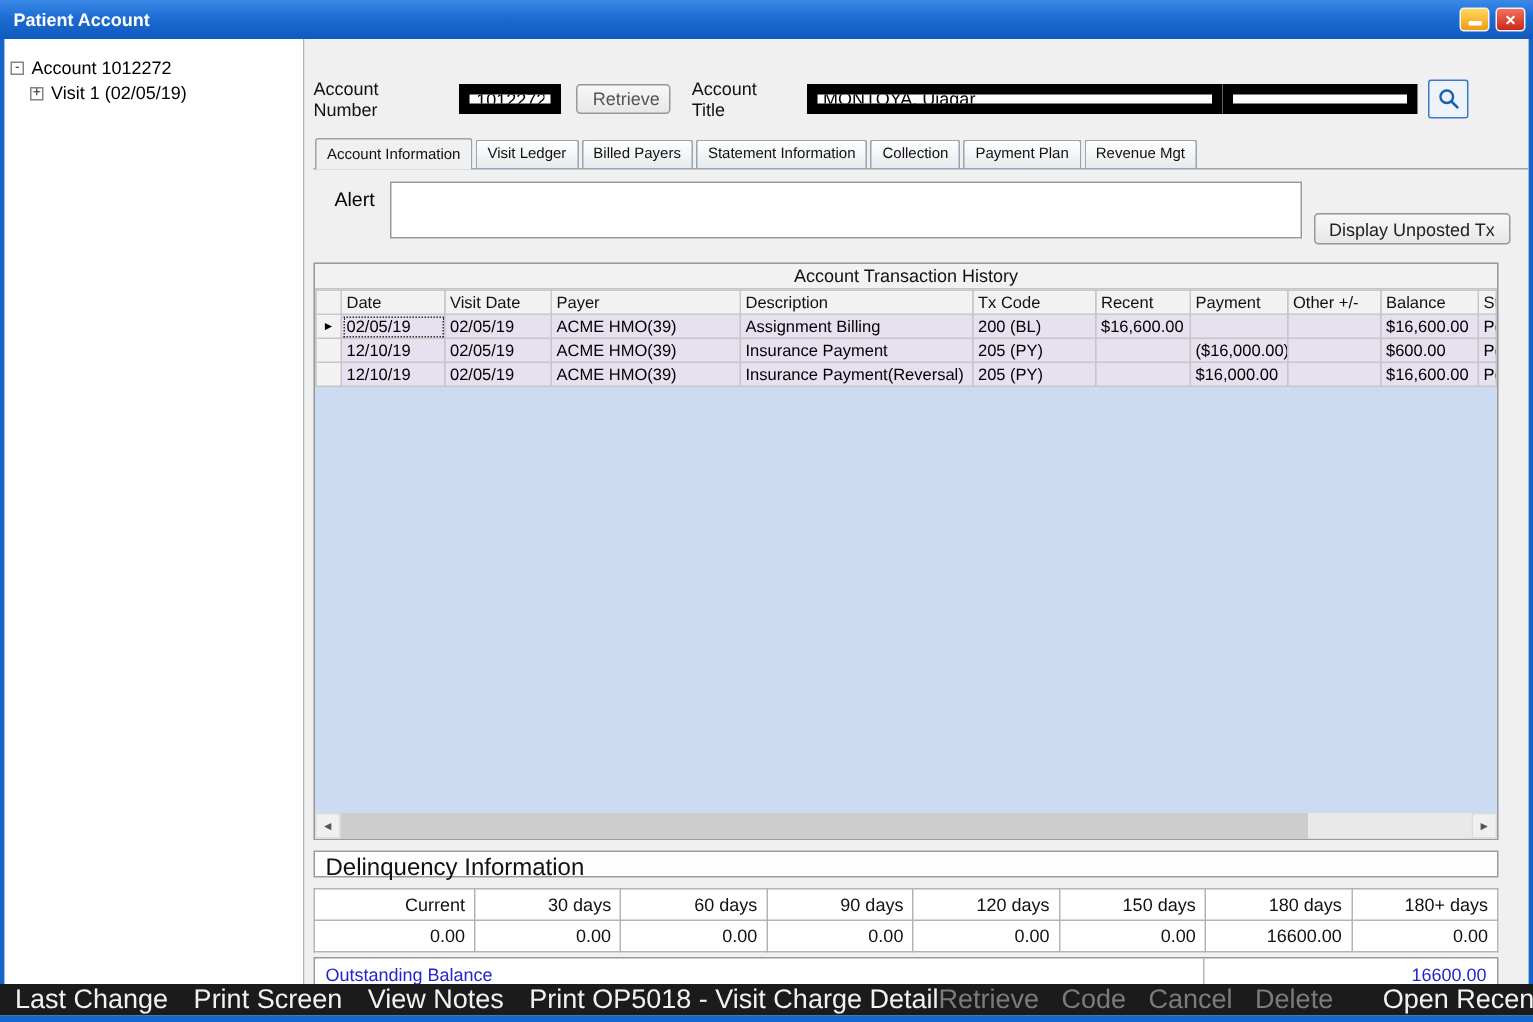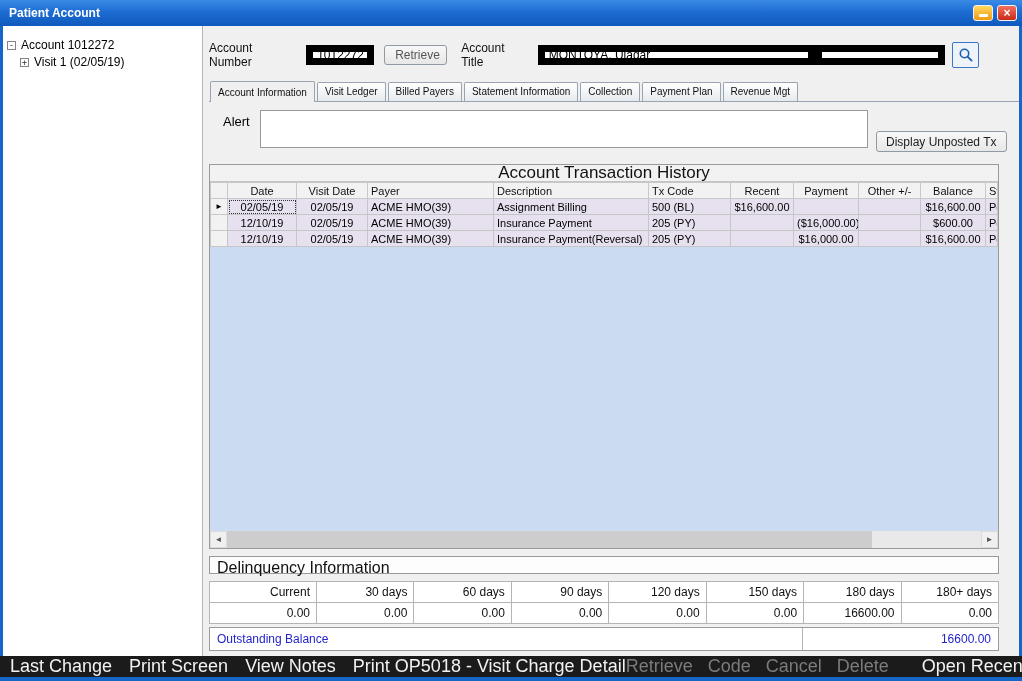--- a/index.html
+++ b/index.html
@@ -23,21 +23,21 @@
   .bottom-edge { height:4px; background:#1566c8; flex:0 0 auto; }
 
   
   .tree { width:200px; background:#fff; border-right:1px solid #aeb6bd; padding:12px 4px 4px 4px; flex:0 0 auto; }
   .tree-item { display:flex; align-items:center; gap:5px; font-size:12px; color:#000; margin-bottom:3px; }
   .tree-item.child { padding-left:13px; }
   .expander { width:9px; height:9px; border:1px solid #848484; background:#fff; font-size:9px; line-height:7px;
               display:flex; align-items:center; justify-content:center; color:#333; flex:0 0 auto; font-family:"DejaVu Sans Mono", monospace; }
 
   
-  .main { flex:1 1 auto; background:#f0f0f0; padding:1px 0 0 6px; overflow:hidden; }
+  .main { flex:1 1 auto; background:#f0f0f0; padding:12px 0 0 6px; overflow:hidden; }
 
   .acct-row { display:flex; align-items:center; margin-top:14px; font-size:12px; color:#111; padding-right:0; }
   .acct-row label { margin-right:8px; }
   .input { border:7px solid #000000; background:#fff; height:20px; font-size:12px; padding:1px 4px;
            font-family:"Liberation Sans", sans-serif; }
   .in-acctnum { width:68px; margin-right:10px; }
   .btn { background:linear-gradient(#f8f8f8,#e7e7e7); border:1px solid #919aa3; border-radius:3px;
          font-size:12px; color:#555; padding:2px 10px; height:20px; font-family:"Liberation Sans", sans-serif; }
   .btn-retrieve { margin-right:14px; width:63px; }
   .in-accttitle { width:278px; }
@@ -54,29 +54,29 @@
 
   
   .alert-row { display:flex; margin-top:8px; height:46px; }
   .alert-label { font-size:13px; margin:4px 10px 0 14px; }
   .alert-box { width:608px; height:38px; border:1px solid #999; background:#fff; resize:none;
                font-family:"Liberation Sans", sans-serif; font-size:12px; padding:2px 4px; }
   .btn-unposted { margin-left:8px; margin-top:21px; height:21px; width:131px; padding:2px 6px; color:#222; }
 
   
   .txn-wrap { width:790px; margin-top:8px; border:1px solid #9a9a9a; height:385px; display:flex; flex-direction:column; background:#cbdcf2; }
-  .txn-title { background:#f2f2f2; border-bottom:1px solid #c5c5c5; text-align:center; font-size:17px;
+  .txn-title { background:#f2f2f2; border-bottom:1px solid #c5c5c5; text-align:center; font-size:12px;
                height:17px; line-height:16px; color:#111; flex:0 0 auto; }
   .txn-table { border-collapse:collapse; table-layout:fixed; width:100%; font-size:11px; flex:0 0 auto; }
   .txn-table th { background:#f2f2f2; border:1px solid #c8c8c8; font-weight:normal; height:16px; padding:0 3px;
                   overflow:hidden; white-space:nowrap; color:#111; }
   .txn-table td { border:1px solid #c6c6c6; height:16px; padding:0 3px; overflow:hidden; white-space:nowrap;
                   background:#e7e0ef; color:#000; }
   .txn-table td.sel { background:#f2f2f2; text-align:center; font-size:8px; padding:0; color:#000; }
-  .txn-table .r { text-align:center; }
+  .txn-table .r { text-align:left; }
   .txn-table .l { text-align:left; }
   .txn-table tbody tr:first-child td:nth-child(2) { outline:1px dotted #333; outline-offset:-2px; }
   .txn-filler { flex:1 1 auto; background:#cbdcf2; }
   .hscroll { flex:0 0 auto; height:17px; background:#f0f0f0; display:flex; align-items:stretch; }
   .scroll-btn { width:17px; display:flex; align-items:center; justify-content:center; font-size:8px; color:#555;
                 background:#f0f0f0; border:1px solid #dcdcdc; }
   .scroll-thumb { width:645px; background:#cdcdcd; }
   .scroll-track { flex:1 1 auto; background:#e9e9e9; }
 
   
@@ -201,21 +201,21 @@
             </tr>
           </thead>
           <tbody>
 
           <tr>
               <td class="sel">►</td>
               <td class="r">02/05/19</td>
               <td class="r">02/05/19</td>
               <td class="l">ACME HMO(39)</td>
               <td class="l">Assignment Billing</td>
-              <td class="l">500 (BL)</td>
+              <td class="l">200 (BL)</td>
               <td class="r">$16,600.00</td>
               <td class="r"></td>
               <td class="r"></td>
               <td class="r">$16,600.00</td>
               <td class="l">Po</td>
             </tr>
               <tr>
               <td class="sel"></td>
               <td class="r">12/10/19</td>
               <td class="r">02/05/19</td>

